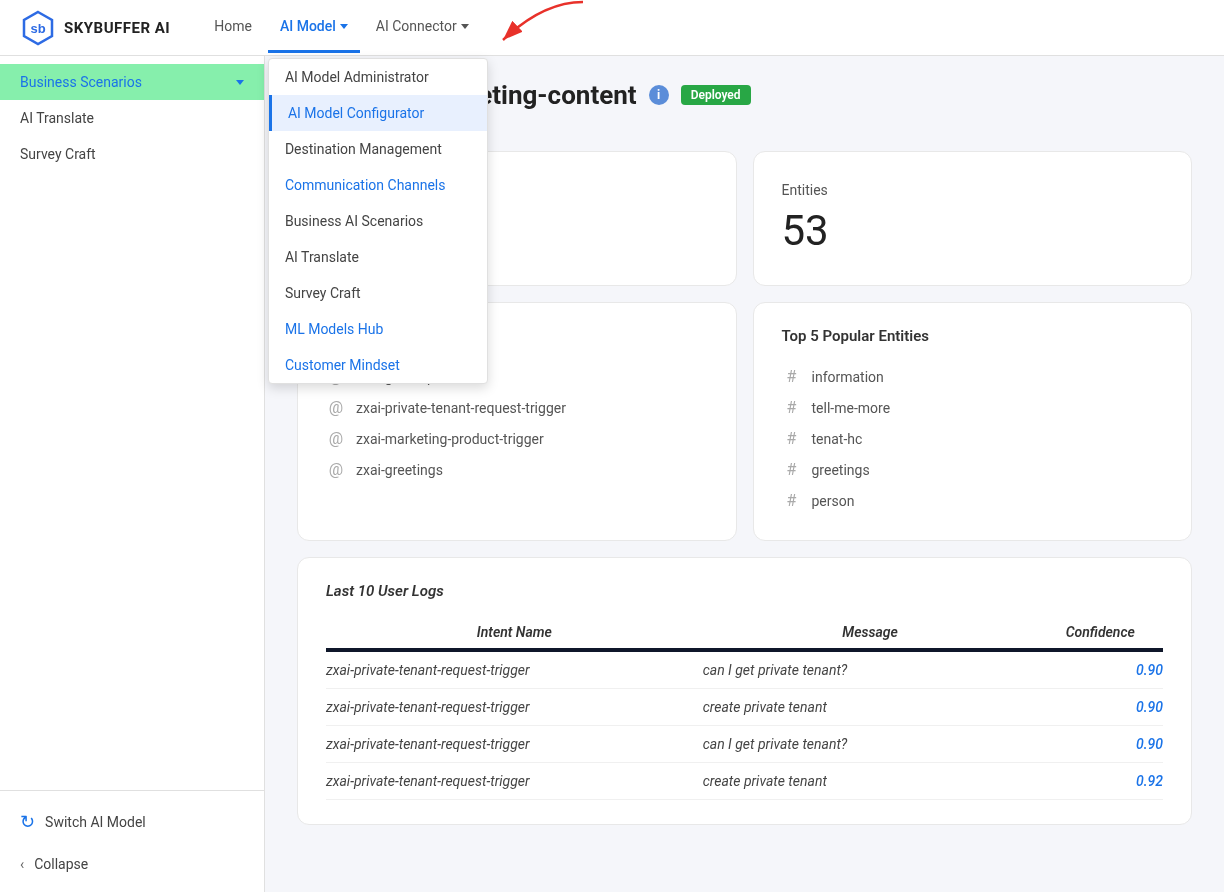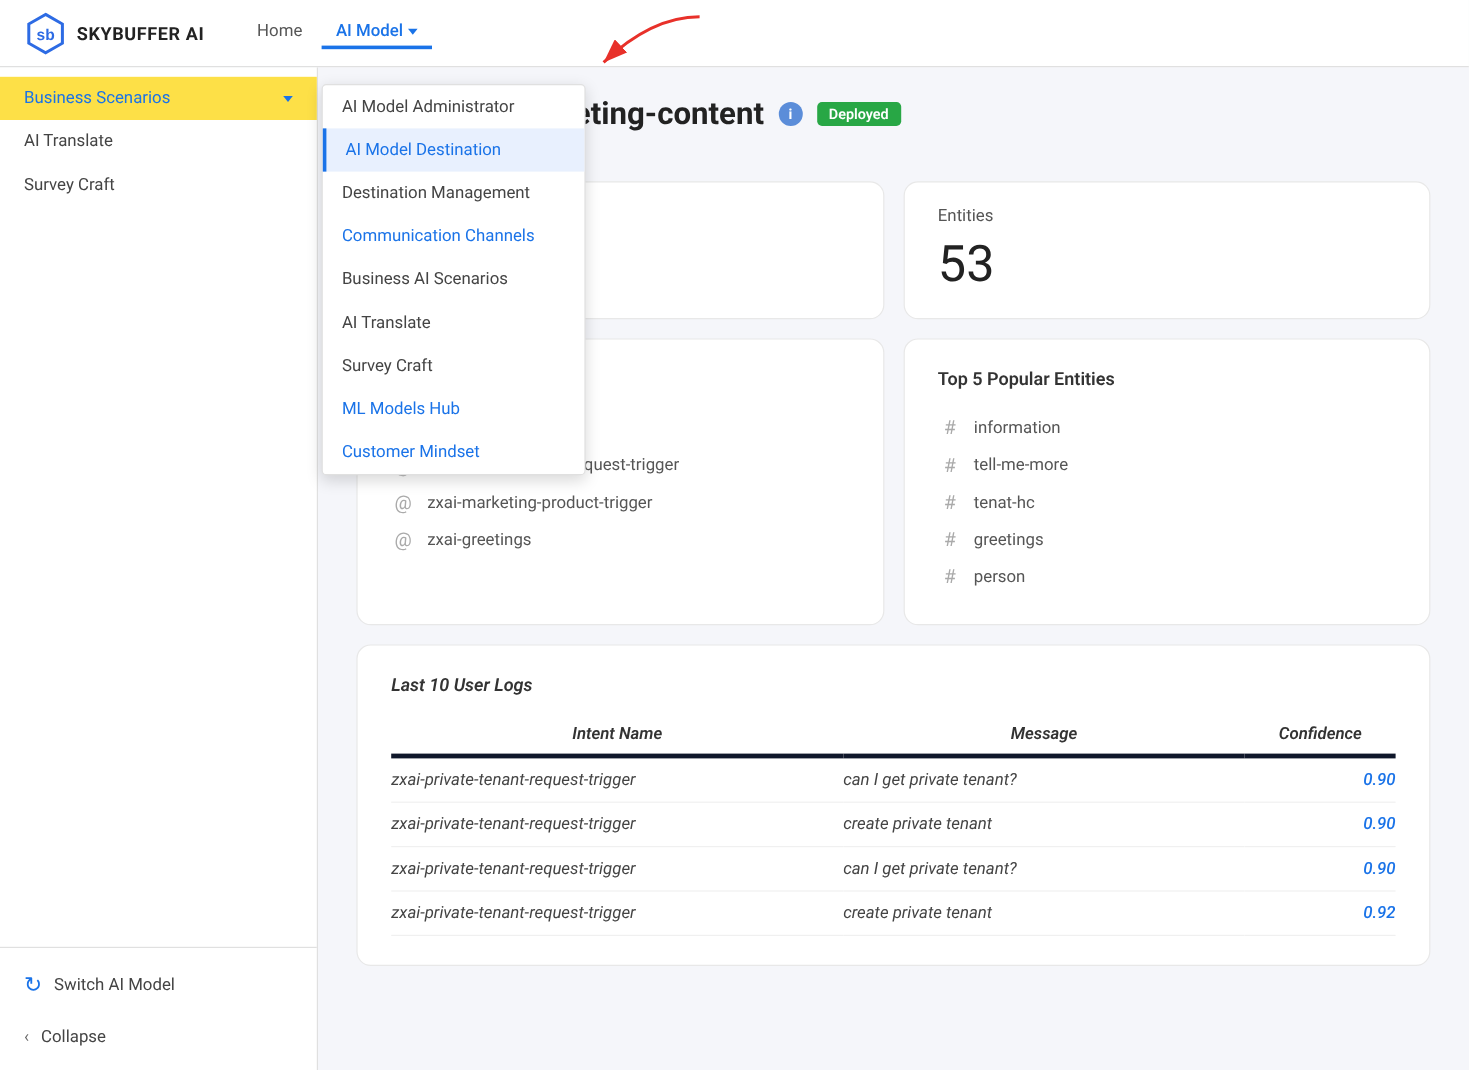--- a/index.html
+++ b/index.html
@@ -36,21 +36,21 @@
     .nav-items {
       display: flex;
       align-items: center;
       gap: 4px;
       height: 100%;
     }
     .nav-item {
       display: flex;
       align-items: center;
       gap: 4px;
-      padding: 4px 12px;
+      padding: 16px 12px;
       height: 100%;
       cursor: pointer;
       font-size: 14px;
       color: #555;
       border-bottom: 3px solid transparent;
     }
     .nav-item.active {
       color: #1a73e8;
       border-bottom: 3px solid #1a73e8;
       font-weight: 500;
@@ -112,21 +112,21 @@
     }
     .sidebar-item {
       display: flex;
       align-items: center;
       justify-content: space-between;
       padding: 10px 20px;
       cursor: pointer;
       font-size: 14px;
       color: #444;
     }
-    .sidebar-item.active { background: #fde047; color: #1a73e8; }
+    .sidebar-item.active { background: #86efac; color: #1a73e8; }
     .sidebar-item .chevron-down { margin-left: 4px; }
 
     .sidebar-footer {
       margin-top: auto;
       border-top: 1px solid #e0e0e0;
       padding: 8px 0;
     }
     .sidebar-footer-item {
       display: flex;
       align-items: center;
@@ -195,21 +195,21 @@
     
     .stats-row {
       display: grid;
       grid-template-columns: 1fr 1fr;
       gap: 16px;
       margin-bottom: 16px;
     }
     .stat-card {
       background: #fff;
       border-radius: 12px;
-      padding: 20px 28px;
+      padding: 30px 28px;
       border: 1px solid #e8e8e8;
     }
     .stat-label {
       font-size: 14px;
       color: #555;
       margin-bottom: 8px;
     }
     .stat-value {
       font-size: 42px;
       font-weight: 400;
@@ -317,40 +317,44 @@
       </div>
 
       <div class="dropdown-wrapper">
         <div class="nav-item active">
           <span>AI Model</span>
           <span class="chevron-down"></span>
         </div>
 
         <div class="dropdown-menu">
           <div class="dropdown-item">AI Model Administrator</div>
-          <div class="dropdown-item highlighted">AI Model Destination</div>
+          <div class="dropdown-item highlighted">AI Model Configurator</div>
           <div class="dropdown-item">Destination Management</div>
           <div class="dropdown-item blue">Communication Channels</div>
           <div class="dropdown-item">Business AI Scenarios</div>
           <div class="dropdown-item">AI Translate</div>
           <div class="dropdown-item">Survey Craft</div>
           <div class="dropdown-item blue">ML Models Hub</div>
           <div class="dropdown-item blue">Customer Mindset</div>
         </div>
 
         <svg style="position:absolute; top:-10px; left:215px; pointer-events:none; z-index:400;" width="120" height="80">
           <defs>
             <marker id="arrowhead1" markerWidth="8" markerHeight="6" refX="8" refY="3" orient="auto">
               <polygon points="0 0, 8 3, 0 6" fill="#e8312a"></polygon>
             </marker>
           </defs>
           <path d="M100,10 Q60,10 20,48" stroke="#e8312a" stroke-width="2.5" fill="none" marker-end="url(#arrowhead1)"></path>
         </svg>
       </div>
 
+      <div class="nav-item">
+        <span>AI Connector</span>
+        <span class="chevron-down"></span>
+      </div>
     </div>
   </nav>
 
   <div class="layout">
 
     <aside class="sidebar">
       <div class="sidebar-section">
         <div class="sidebar-item active">
           <span>Business Scenarios</span>
           <span class="chevron-down"></span>

